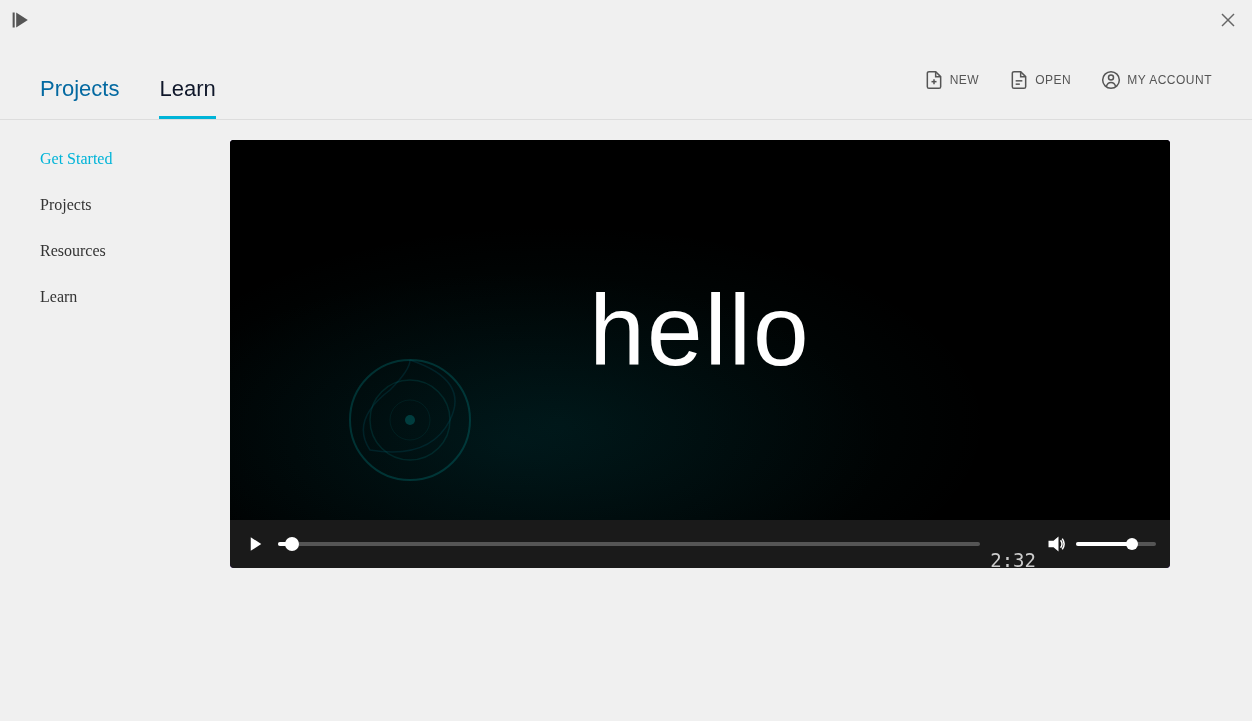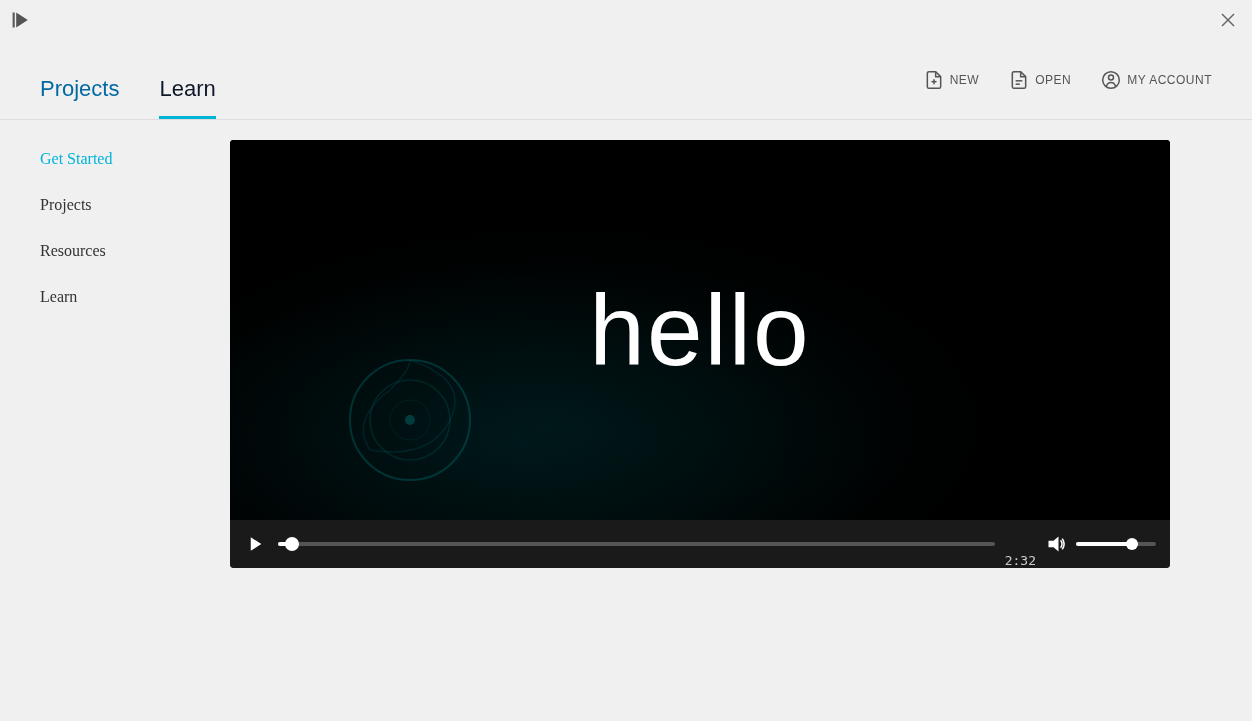--- a/index.html
+++ b/index.html
@@ -241,21 +241,21 @@
       background: #fff;
       border-radius: 50%;
       position: absolute;
       top: 50%;
       left: 14px;
       transform: translate(-50%, -50%);
     }
 
     .time-display {
       color: #ccc;
-      font-size: 13px;
+      font-size: 19px;
       flex-shrink: 0;
       font-family: monospace;
       margin-top: 32px;
     }
 
     .volume-icon {
       color: #fff;
       flex-shrink: 0;
       display: flex;
       align-items: center;

